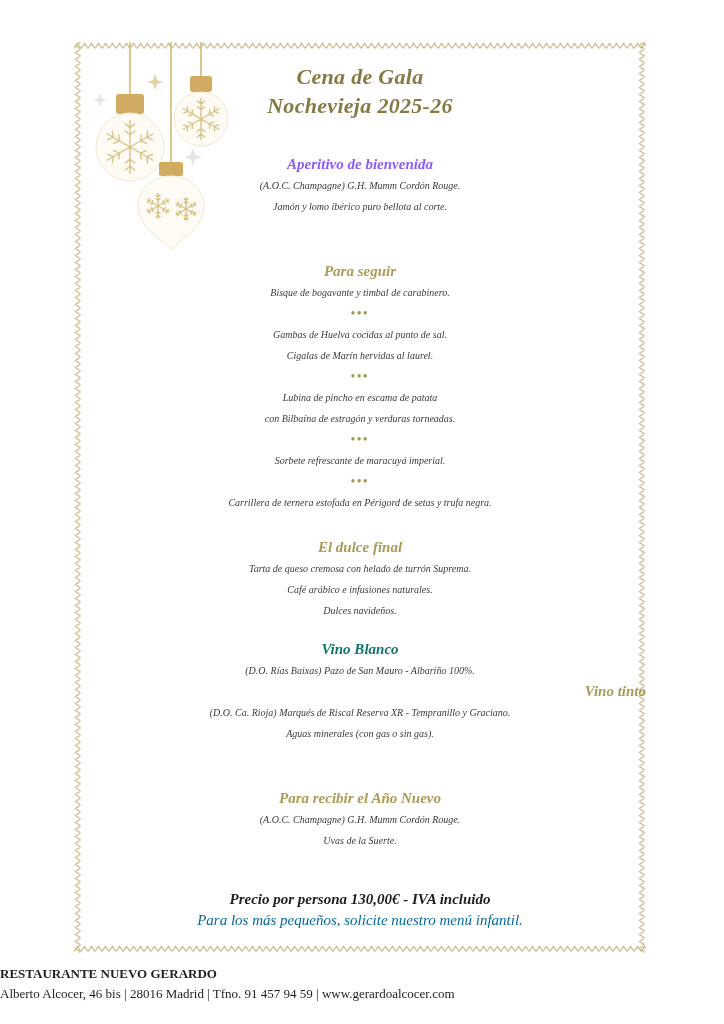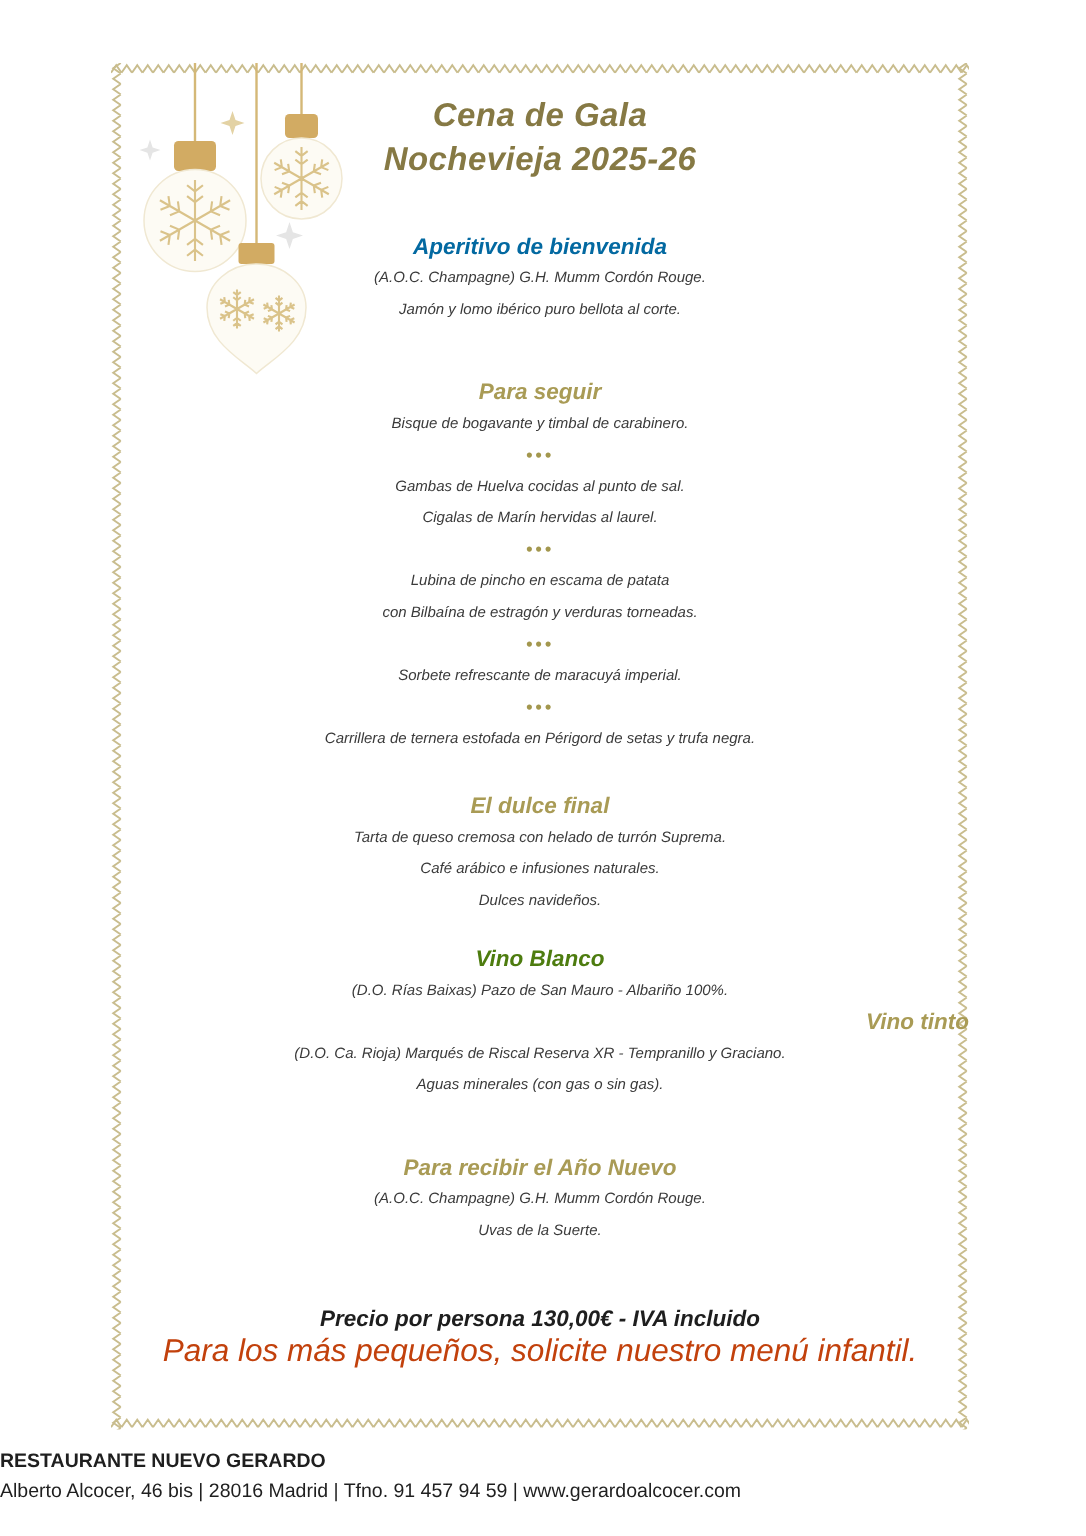--- a/index.html
+++ b/index.html
@@ -2,21 +2,21 @@
 <html><head>
 <meta charset="utf-8">
 <style>
   html, body { margin: 0; padding: 0; background: #ffffff; }
   .page {
     position: relative;
     width: 712px;
     height: 1024px;
     background: #ffffff;
     overflow: hidden;
-    font-family: Liberation Sans, sans-serif;
+    font-family: Liberation Serif, serif;
   }
   .border-svg {
     position: absolute;
     left: 74px;
     top: 42px;
     pointer-events: none;
   }
   .zig { fill: none; stroke-width: 1.3px; }
   .ornaments-svg {
     position: absolute;
@@ -32,21 +32,21 @@
     text-align: center;
   }
   .title {
     padding-top: 20px;
     font-size: 22px;
     line-height: 29px;
     font-weight: 700;
     font-style: italic;
     letter-spacing: 0.3px;
   }
-  .menu-section { margin-top: 34px; }
+  .menu-section { margin-top: 44px; }
   .menu-section:nth-of-type(1) { margin-top: 34px; }
   .menu-section:nth-of-type(3) { margin-top: 24px; }
   .menu-section:nth-of-type(4) { margin-top: 18px; }
   .section-heading, .section-subheading {
     font-size: 15px;
     line-height: 21px;
     font-weight: 700;
     font-style: italic;
   }
   .dish-line {
@@ -64,24 +64,24 @@
   }
   .price-block { margin-top: 38px; }
   .price-line {
     font-size: 15px;
     line-height: 21px;
     font-weight: 700;
     font-style: italic;
     color: #1e1e1e;
   }
   .kids-line {
-    font-size: 21px;
+    font-size: 15px;
     line-height: 21px;
     font-style: italic;
-    color: #c2410c;
+    color: #0369a1;
   }
   .footer {
     position: absolute;
     left: 0;
     top: 964px;
     width: 724px;
     text-align: left;
     color: #1f1f1f;
   }
   .restaurant-name {
@@ -132,21 +132,21 @@
   </svg>
 
   <div class="content">
     <div class="title" style="color: rgb(134, 121, 68);">
       <div>Cena de Gala</div>
       <div>Nochevieja 2025-26</div>
     </div>
 
     <div id="menu-sections">
         <section class="menu-section">
-          <div class="section-heading" style="color: #0369a1;">Aperitivo de bienvenida</div>
+          <div class="section-heading" style="color: #8b5cf6;">Aperitivo de bienvenida</div>
           <div class="dish-line">(A.O.C. Champagne) G.H. Mumm Cordón Rouge.</div>
           <div class="dish-line">Jamón y lomo ibérico puro bellota al corte.</div>
         </section>
         <section class="menu-section">
           <div class="section-heading" style="color: rgb(169, 155, 85);">Para seguir</div>
           <div class="dish-line">Bisque de bogavante y timbal de carabinero.</div>
           <div class="dish-separator" style="color: rgb(163, 151, 78);">•••</div>
           <div class="dish-line">Gambas de Huelva cocidas al punto de sal.</div>
           <div class="dish-line">Cigalas de Marín hervidas al laurel.</div>
           <div class="dish-separator" style="color: rgb(163, 151, 78);">•••</div>
@@ -157,21 +157,21 @@
           <div class="dish-separator" style="color: rgb(163, 151, 78);">•••</div>
           <div class="dish-line">Carrillera de ternera estofada en Périgord de setas y trufa negra.</div>
         </section>
         <section class="menu-section">
           <div class="section-heading" style="color: rgb(169, 155, 85);">El dulce final</div>
           <div class="dish-line">Tarta de queso cremosa con helado  de turrón Suprema.</div>
           <div class="dish-line">Café arábico e infusiones naturales.</div>
           <div class="dish-line">Dulces navideños.</div>
         </section>
         <section class="menu-section">
-          <div class="section-subheading" style="color: #4d7c0f;">Vino Blanco</div>
+          <div class="section-subheading" style="color: #0f766e;">Vino Blanco</div>
           <div class="dish-line">(D.O. Rías Baixas) Pazo de San Mauro - Albariño 100%.</div>
           <div class="section-subheading" style="color: rgb(169, 155, 85); text-align: right;">Vino tinto</div>
           <div class="dish-line">(D.O. Ca. Rioja) Marqués de Riscal Reserva XR - Tempranillo y Graciano.</div>
           <div class="dish-line">Aguas minerales (con gas o sin gas).</div>
         </section>
         <section class="menu-section">
           <div class="section-heading" style="color: rgb(169, 155, 85);">Para recibir el Año Nuevo</div>
           <div class="dish-line">(A.O.C. Champagne) G.H. Mumm Cordón Rouge.</div>
           <div class="dish-line">Uvas de la Suerte.</div>
         </section>

